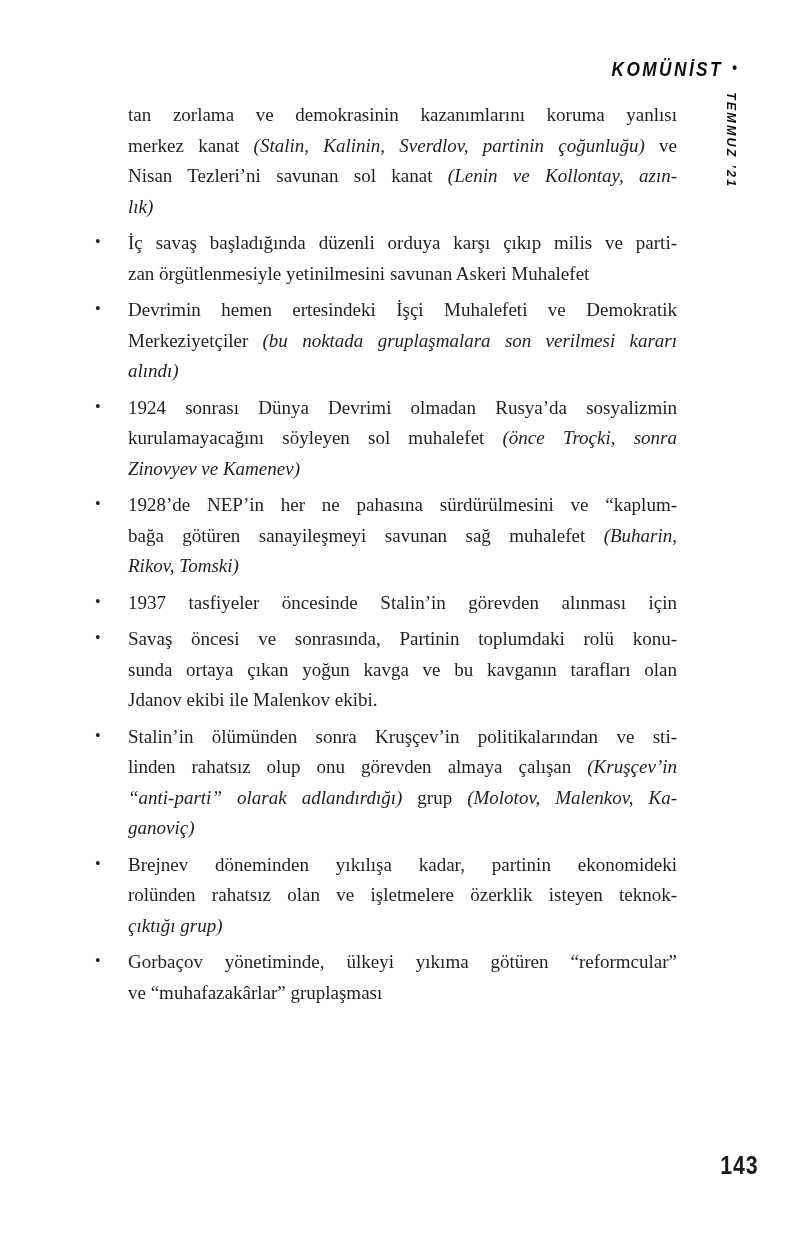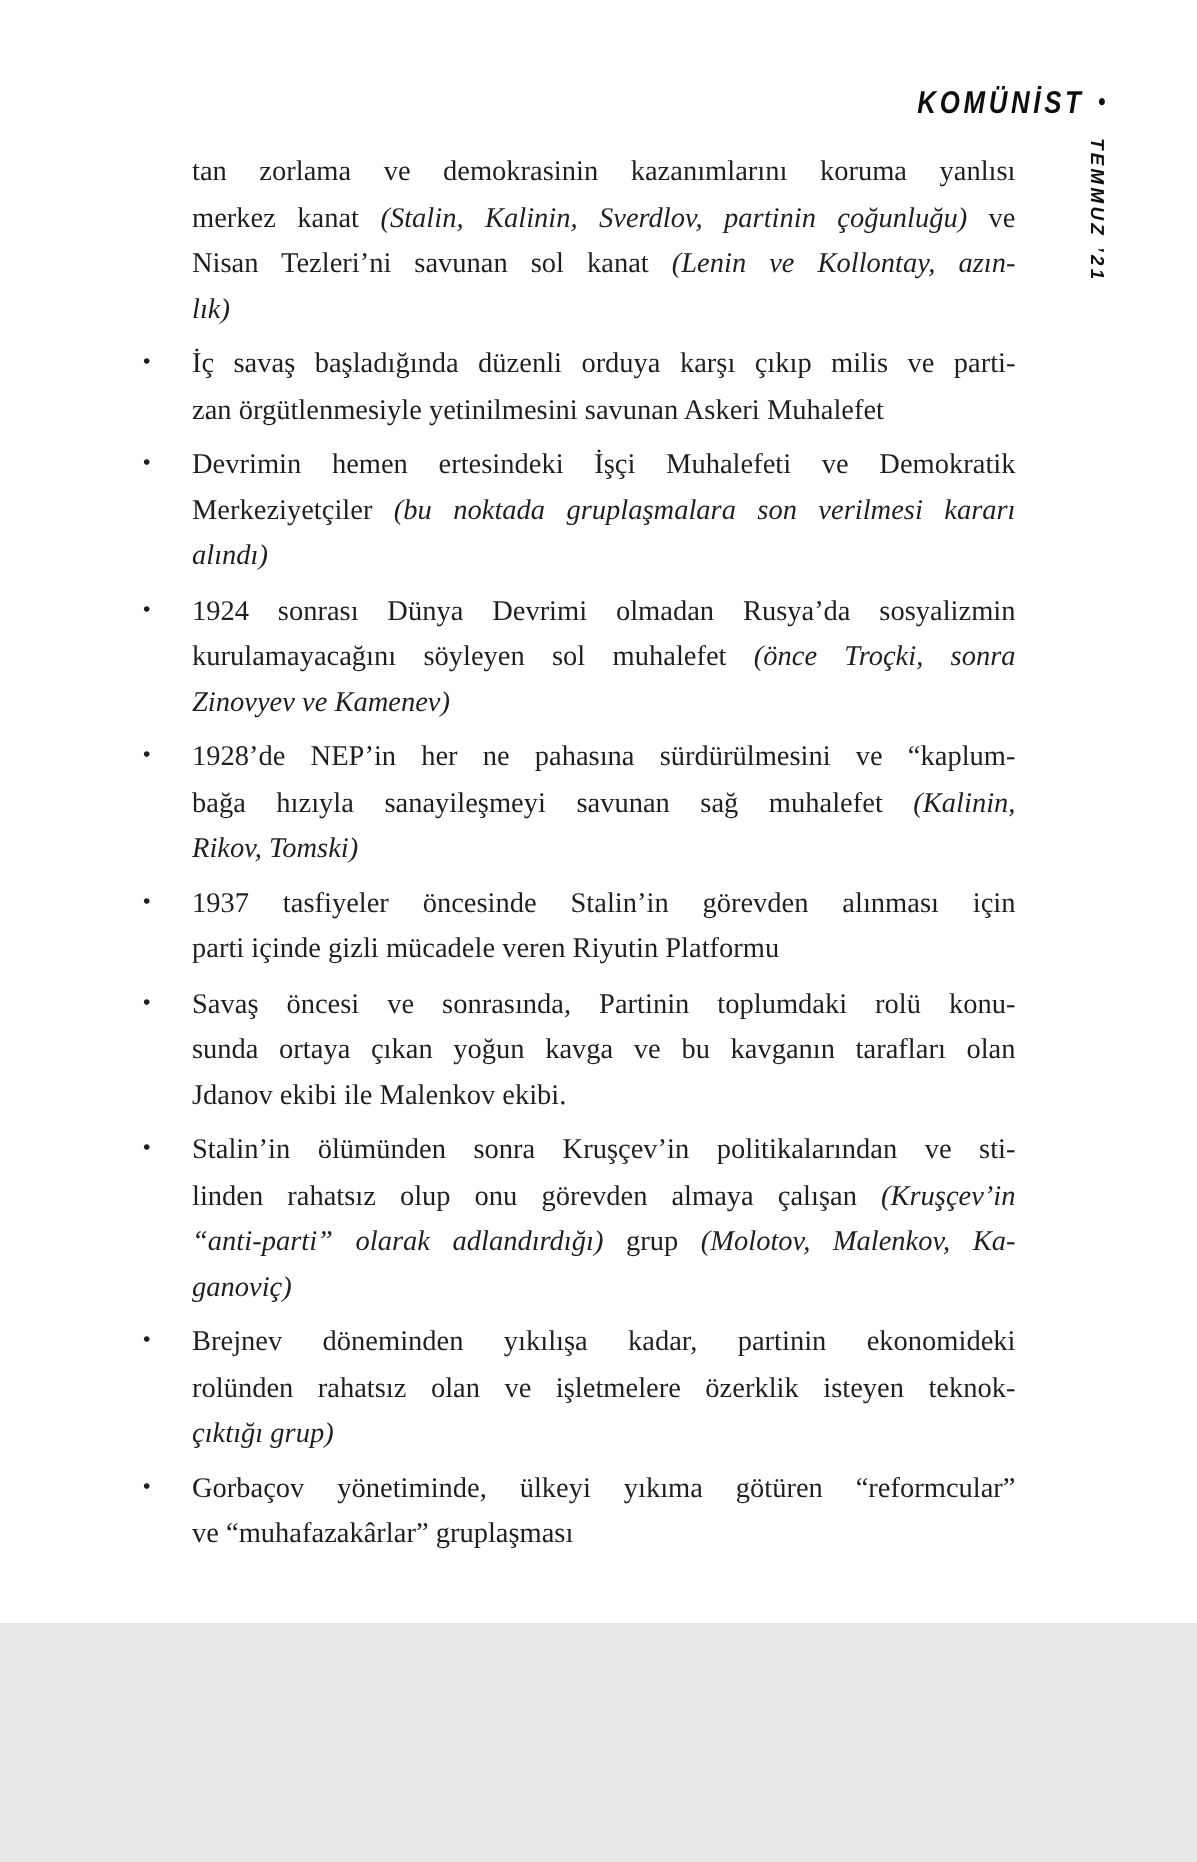--- a/index.html
+++ b/index.html
@@ -1,17 +1,17 @@
 <!DOCTYPE html>
 <html><head>
 <meta charset="utf-8">
 <style>
   html,body { margin:0; padding:0; background:#e8e8e8; }
   .page {
-    position:relative; width:798px; height:1082px; margin:0 auto;
+    position:relative; width:798px; height:1241px; margin:0 auto;
     background:#ffffff; overflow:hidden;
     font-family:"Liberation Serif", serif; color:#1f1f1f;
   }
   
   .masthead {
     position:absolute; top:57px; right:61px;
     display:flex; align-items:center; gap:11px;
     transform:scaleX(0.82); transform-origin:100% 50%;
     font-family:"Liberation Sans", sans-serif;
     font-style:italic; font-weight:700; font-size:21px;
@@ -82,27 +82,26 @@
       </div>
       <div class="para bulleted">
         <span class="bullet-marker">•</span>
         <div class="line"><span>1924 sonrası Dünya Devrimi olmadan Rusya’da sosyalizmin</span></div>
         <div class="line"><span>kurulamayacağını söyleyen sol muhalefet </span><span class="it">(önce Troçki, sonra</span></div>
         <div class="line last"><span class="it">Zinovyev ve Kamenev)</span></div>
       </div>
       <div class="para bulleted">
         <span class="bullet-marker">•</span>
         <div class="line"><span>1928’de NEP’in her ne pahasına sürdürülmesini ve “kaplum-</span></div>
-        <div class="line"><span>bağa hızıyla sanayileşmeyi savunan sağ muhalefet </span><span class="it">(Kalinin,</span></div>
+        <div class="line"><span>bağa götüren sanayileşmeyi savunan sağ muhalefet </span><span class="it">(Buharin,</span></div>
         <div class="line last"><span class="it">Rikov, Tomski)</span></div>
       </div>
       <div class="para bulleted">
         <span class="bullet-marker">•</span>
         <div class="line"><span>1937 tasfiyeler öncesinde Stalin’in görevden alınması için</span></div>
-        <div class="line last"><span>parti içinde gizli mücadele veren Riyutin Platformu</span></div>
       </div>
       <div class="para bulleted">
         <span class="bullet-marker">•</span>
         <div class="line"><span>Savaş öncesi ve sonrasında, Partinin toplumdaki rolü konu-</span></div>
         <div class="line"><span>sunda ortaya çıkan yoğun kavga ve bu kavganın tarafları olan</span></div>
         <div class="line last"><span>Jdanov ekibi ile Malenkov ekibi.</span></div>
       </div>
       <div class="para bulleted">
         <span class="bullet-marker">•</span>
         <div class="line"><span>Stalin’in ölümünden sonra Kruşçev’in politikalarından ve sti-</span></div>

